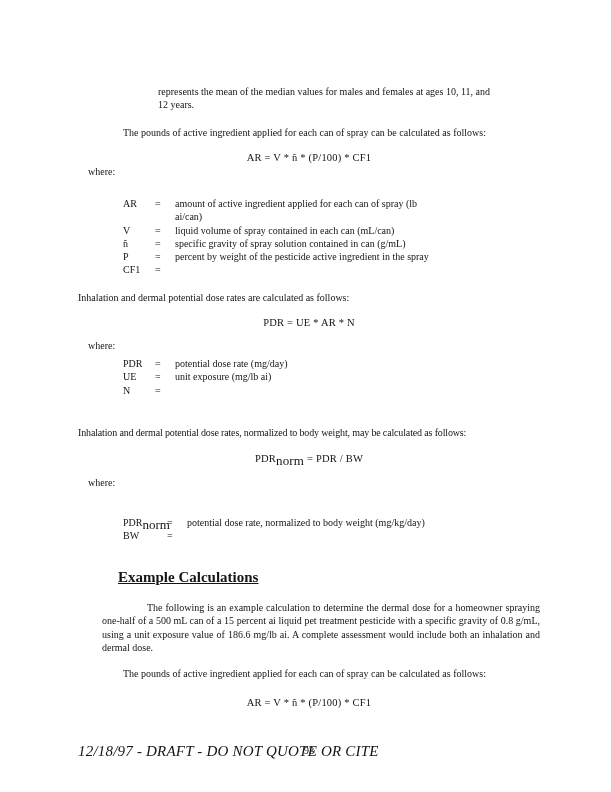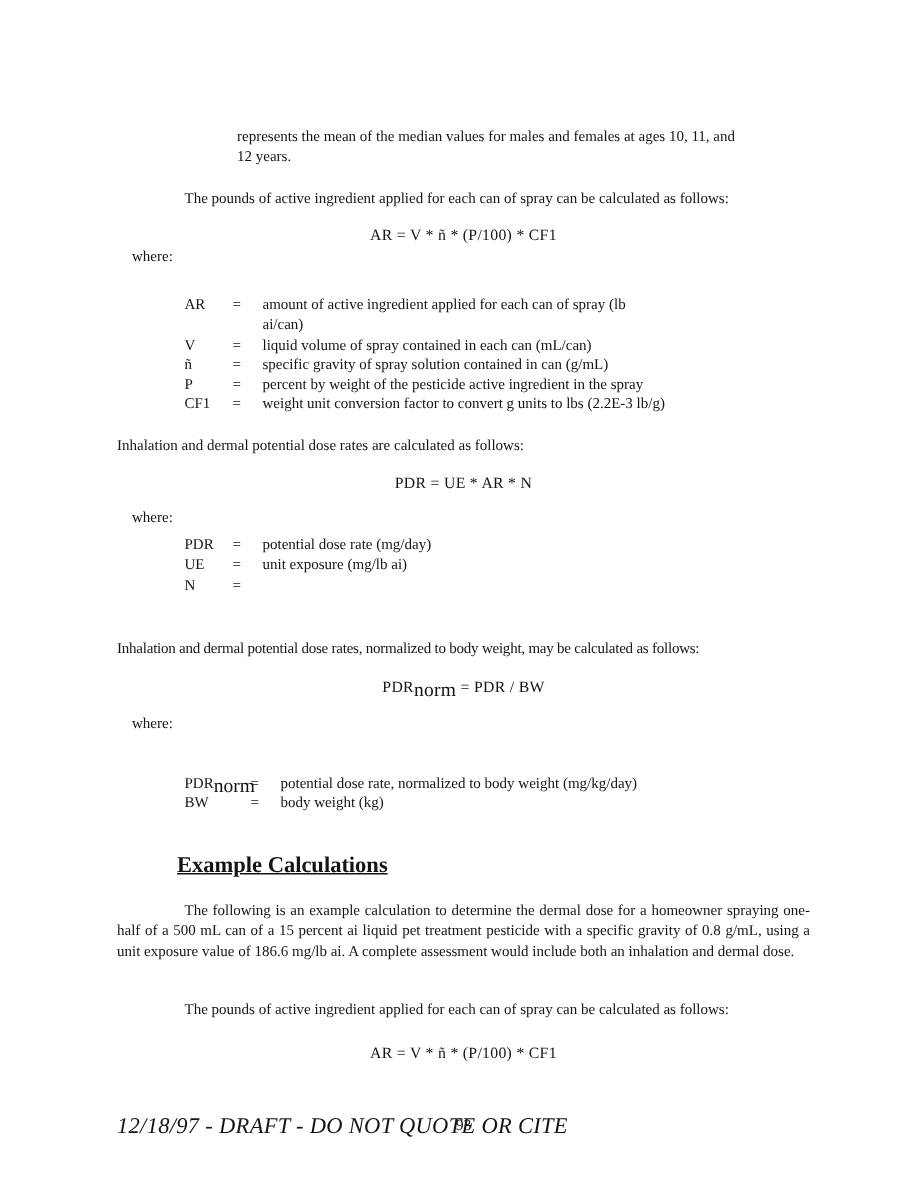--- a/index.html
+++ b/index.html
@@ -84,21 +84,20 @@
       <span>ñ</span>
       <span>=</span>
       <span>specific gravity of spray solution contained in can (g/mL)</span>
 
       <span>P</span>
       <span>=</span>
       <span>percent by weight of the pesticide active ingredient in the spray</span>
 
       <span>CF1</span>
       <span>=</span>
-      <span>weight unit conversion factor to convert g units to lbs (2.2E-3 lb/g)</span>
     </div>
 
     <div class="abs nowrap" style="top:291px;">Inhalation and dermal potential dose rates are calculated as follows:</div>
 
     <div class="abs formula" style="top:316px;">PDR = UE * AR * N</div>
 
     <div class="abs where" style="top:339px;">where:</div>
 
     <div class="abs defs" style="top:357px;">
       <span>PDR</span>
@@ -121,27 +120,26 @@
 
     <div class="abs where" style="top:476px;">where:</div>
 
     <div class="abs defs defs-wide" style="top:516px;">
       <span><span>PDR</span><sub>norm</sub></span>
       <span>=</span>
       <span>potential dose rate, normalized to body weight (mg/kg/day)</span>
 
       <span><span>BW</span><sub></sub></span>
       <span>=</span>
-      <span>body weight (kg)</span>
     </div>
 
 
     <div class="abs heading" style="top:571px;">Example Calculations</div>
 
-    <div class="abs justify indent" style="top:601px;">The following is an example calculation to determine the dermal dose for a homeowner spraying one-half of a 500 mL can of a 15 percent ai liquid pet treatment pesticide with a specific gravity of 0.8 g/mL, using a unit exposure value of 186.6 mg/lb ai.  A complete assessment would include both an inhalation and dermal dose.</div>
+    <div class="abs justify indent" style="top:601px;margin-left:24px;">The following is an example calculation to determine the dermal dose for a homeowner spraying one-half of a 500 mL can of a 15 percent ai liquid pet treatment pesticide with a specific gravity of 0.8 g/mL, using a unit exposure value of 186.6 mg/lb ai.  A complete assessment would include both an inhalation and dermal dose.</div>
 
     <div class="abs indent nowrap" style="top:667px;">The pounds of active ingredient applied for each can of spray can be calculated as follows:</div>
 
     <div class="abs formula" style="top:696px;">AR = V * ñ * (P/100) * CF1</div>
 
   </div>
 
   <div class="footer-draft">12/18/97 - DRAFT - DO NOT QUOTE OR CITE</div>
 
   <div class="page-number">93</div>

